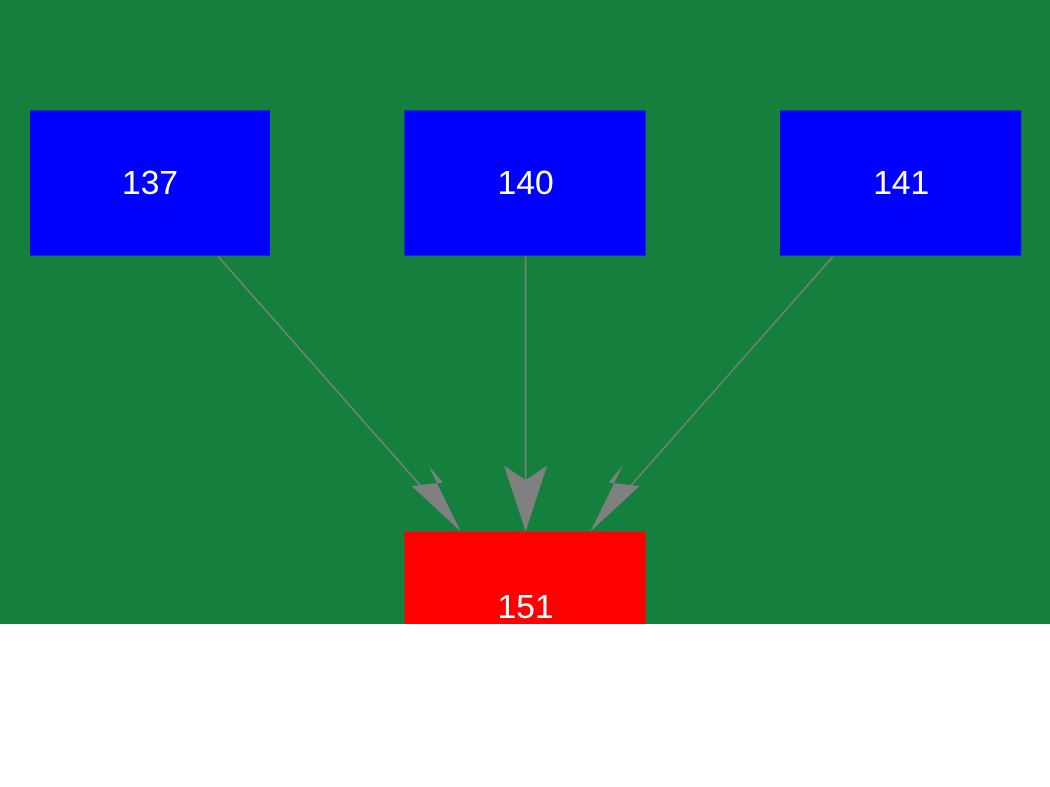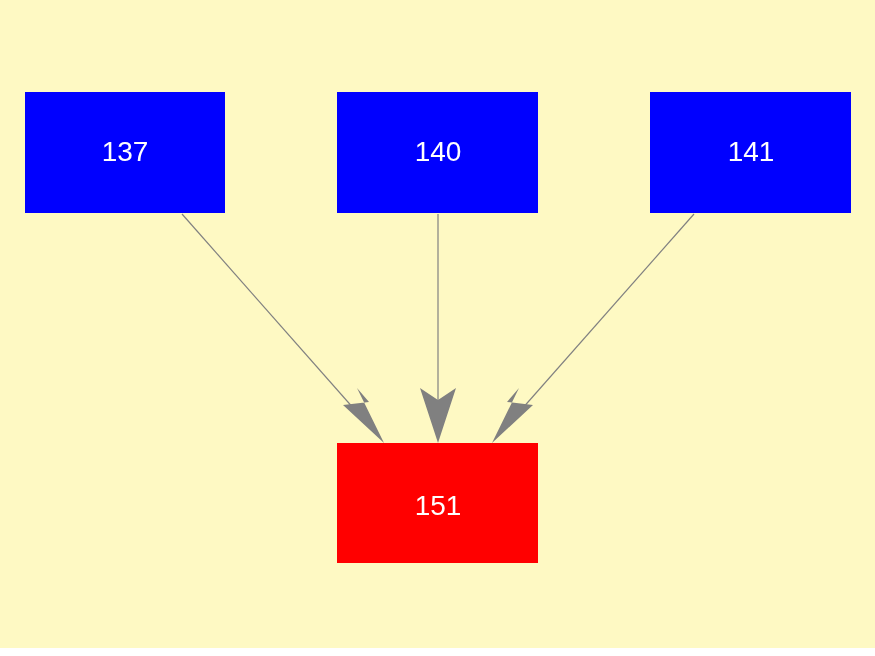--- a/index.html
+++ b/index.html
@@ -6,22 +6,22 @@
     margin: 0;
     padding: 0;
     background: #ffffff;
   }
   body {
     font-family: "Liberation Sans", sans-serif;
   }
   #canvas {
     position: relative;
     width: 875px;
-    height: 648px;
-    background: #fef9c3;
+    height: 520px;
+    background: #15803d;
     overflow: hidden;
   }
   #graph-svg {
     position: absolute;
     top: 0;
     left: 0;
     width: 875px;
     height: 656px;
     display: block;
   }

